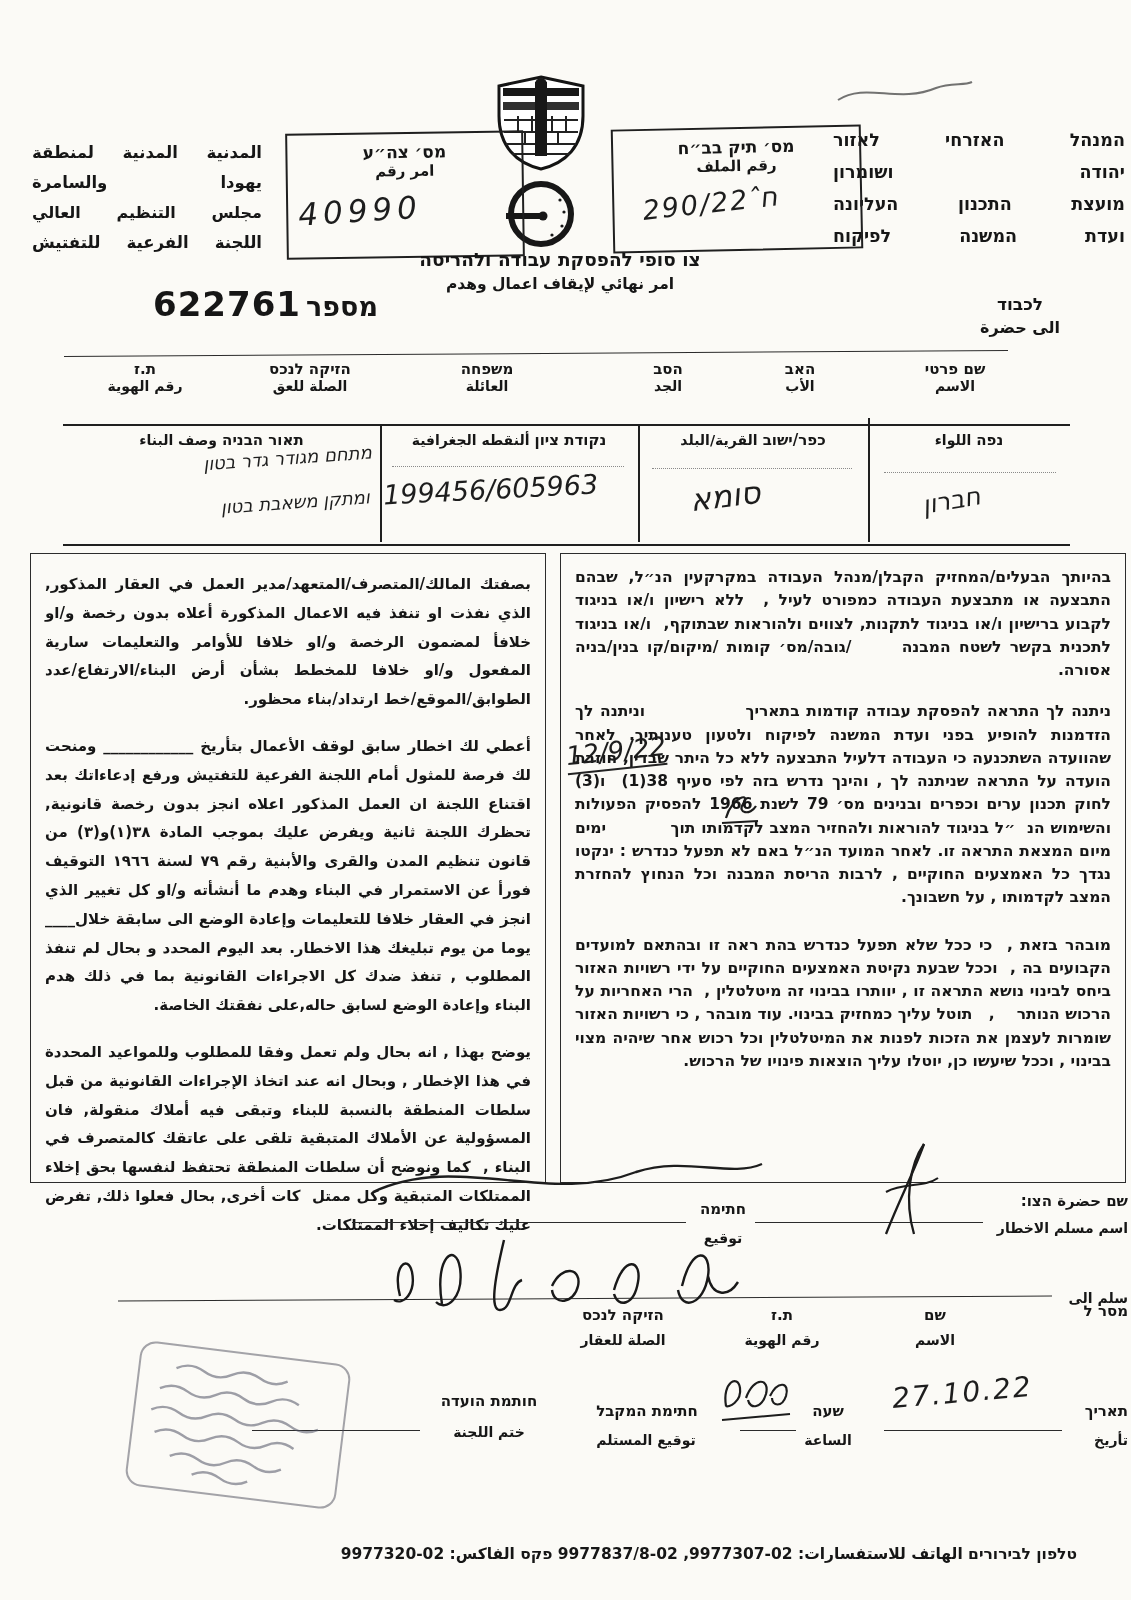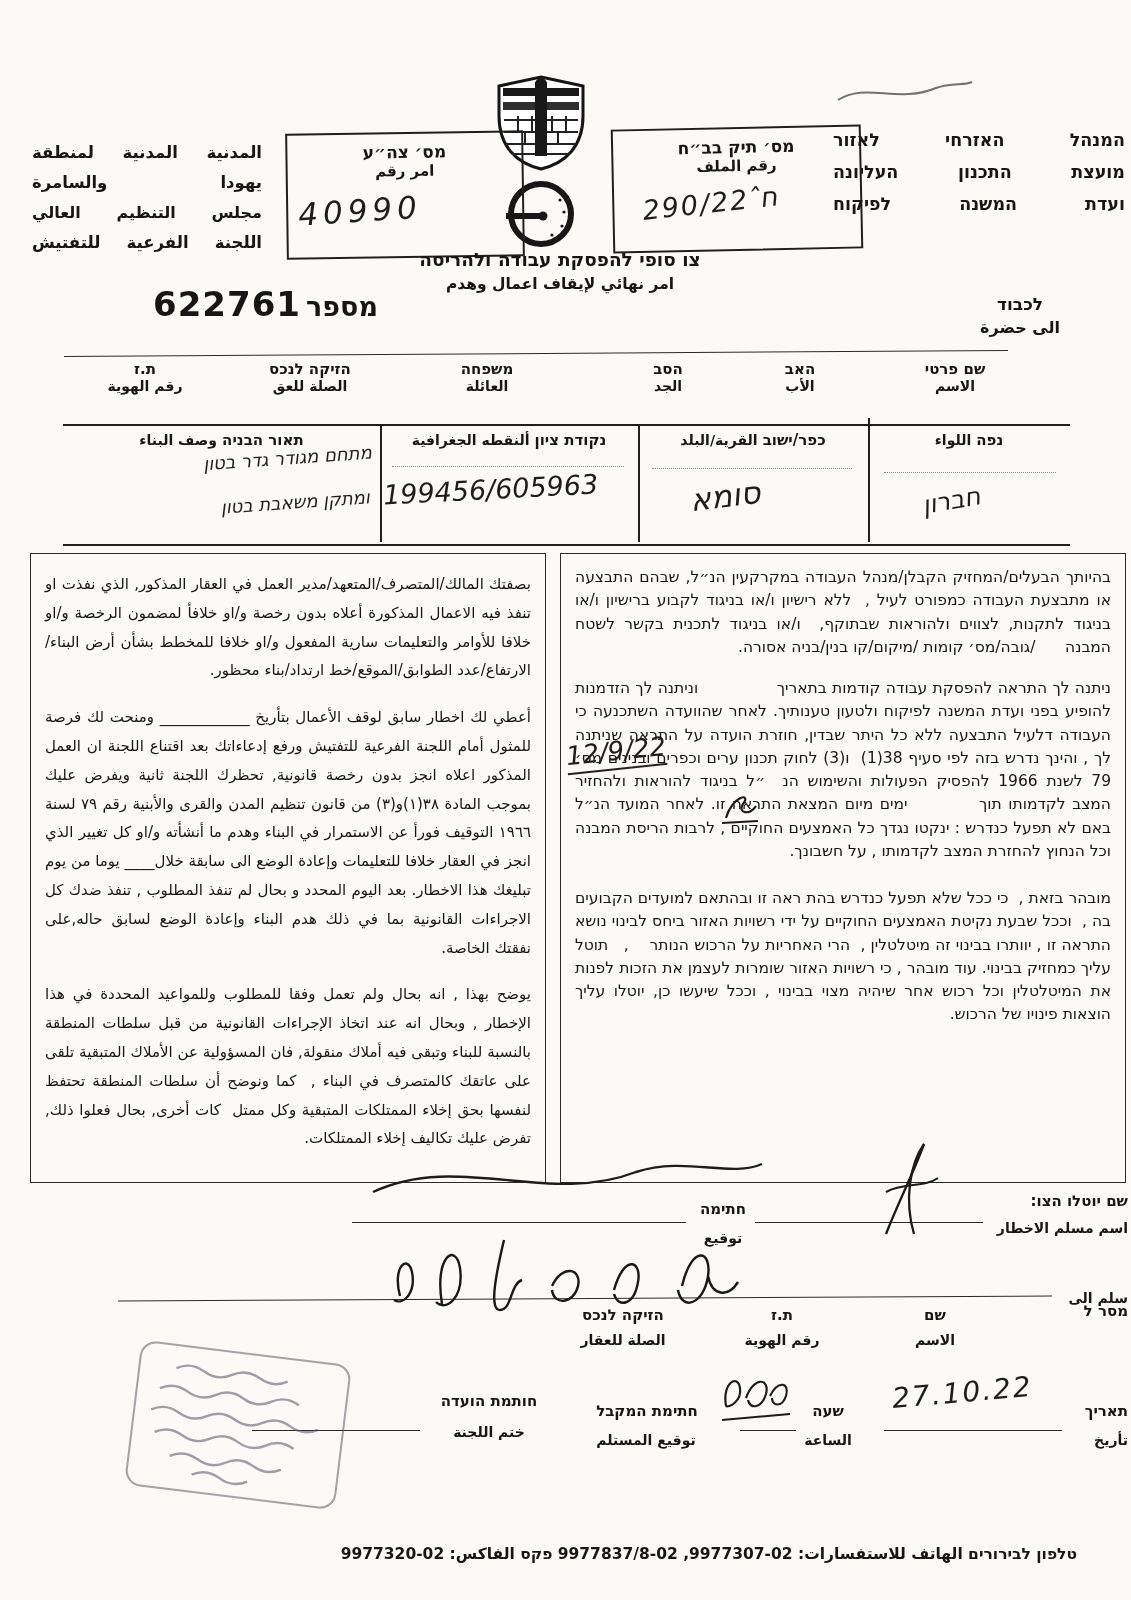--- a/index.html
+++ b/index.html
@@ -8,38 +8,39 @@
   .abs{position:absolute;}
   .rtl{direction:rtl;unicode-bidi:isolate;}
   .ctr{text-align:center;}
   .jline{text-align:justify;text-align-last:justify;}
   .b{font-weight:bold;}
   .line{border-top:1.7px solid #2b2b2b;height:0;}
   .dots{border-top:1.5px dotted #8a8a8a;height:0;}
   .fbox{border:2.2px solid #1f1f1f;background:transparent;}
   .hand{font-style:italic;color:#1d1d1d;white-space:nowrap;}
   .bodybox{border:1.8px solid #2c2c2c;box-sizing:border-box;}
-  .bodybox p{margin:0 0 18px 0;font-weight:normal;text-align:justify;white-space:pre-wrap;}
+  .bodybox p{margin:0 0 18px 0;font-weight:bold;text-align:justify;white-space:pre-wrap;}
   .he-body p{font-size:15.5px;line-height:1.5;}
   .ar-body p{font-size:15px;line-height:1.92;}
   .lblhe{font-weight:bold;font-size:15px;}
   .lblar{font-weight:bold;font-size:14px;}
   svg{display:block;}
 </style>
 </head>
 <body>
 
 <div class="page">
 
   <svg class="abs" style="left:836px;top:76px;" width="140" height="34" viewBox="0 0 140 34">
     <path d="M2 24 C30 6 62 28 100 12 C115 6 128 10 136 6" fill="none" stroke="#444" stroke-width="2" opacity="0.75"></path>
   </svg>
 
   <div class="abs rtl" style="left:833px;top:124px;width:292px;">
     <div class="b jline" style="font-size:17.5px;line-height:32px;">המנהל האזרחי לאזור</div>
+    <div class="b jline" style="font-size:17.5px;line-height:32px;">יהודה ושומרון</div>
     <div class="b jline" style="font-size:17.5px;line-height:32px;">מועצת התכנון העליונה</div>
     <div class="b jline" style="font-size:17.5px;line-height:32px;">ועדת המשנה לפיקוח</div>
   </div>
 
   <div class="abs fbox" style="left:612px;top:127px;width:246px;height:120px;transform:rotate(-1.2deg);">
     <div class="rtl ctr b" style="margin-top:8px;font-size:17px;">מס׳ תיק בב״ח</div>
     <div class="rtl ctr b" style="font-size:15px;">رقم الملف</div>
     <div class="hand abs" style="left:28px;top:58px;font-size:27px;transform:rotate(-5deg);letter-spacing:2px;">290/22 ח̂</div>
   </div>
 
@@ -158,21 +159,21 @@
     <p>מובהר בזאת ,  כי ככל שלא תפעל כנדרש בהת ראה זו ובהתאם למועדים הקבועים בה ,  וככל שבעת נקיטת האמצעים החוקיים על ידי רשויות האזור ביחס לבינוי נושא התראה זו , יוותרו בבינוי זה מיטלטלין ,  הרי האחריות על הרכוש הנותר    ,   תוטל עליך כמחזיק בבינוי. עוד מובהר , כי רשויות האזור שומרות לעצמן את הזכות לפנות את המיטלטלין וכל רכוש אחר שיהיה מצוי בבינוי , וככל שיעשו כן, יוטלו עליך הוצאות פינויו של הרכוש.</p>
   </div>
 
   <div class="hand abs" style="left:566px;top:736px;font-size:26px;transform:rotate(-6deg);border-bottom:2px solid #222;padding-bottom:2px;">12/9/22</div>
 
   <svg class="abs" style="left:716px;top:788px;" width="46" height="40" viewBox="0 0 46 40">
     <path d="M10 30 C16 8 36 4 27 16 C21 25 34 28 40 18" fill="none" stroke="#1c1c1c" stroke-width="2.2"></path>
     <path d="M6 35 L42 33" stroke="#1c1c1c" stroke-width="2"></path>
   </svg>
 
-  <div class="abs rtl b" style="left:985px;top:1192px;width:143px;font-size:15px;">שם יוטלו הצו:</div>
+  <div class="abs rtl b" style="left:985px;top:1192px;width:143px;font-size:15px;">שם حضرة הצו:</div>
   <div class="abs rtl b" style="left:985px;top:1220px;width:143px;font-size:14px;">اسم مسلم الاخطار</div>
   <div class="abs line" style="left:755px;top:1222px;width:228px;"></div>
 
   <svg class="abs" style="left:868px;top:1140px;" width="86" height="100" viewBox="0 0 86 100">
     <path d="M46 94 C36 60 42 24 56 4" fill="none" stroke="#1b1b1b" stroke-width="2.3"></path>
     <path d="M56 4 C46 32 32 58 18 94" fill="none" stroke="#1b1b1b" stroke-width="2.3"></path>
     <path d="M18 52 C36 42 56 48 70 38" fill="none" stroke="#1b1b1b" stroke-width="2.1"></path>
   </svg>
 
   <div class="abs rtl ctr b" style="left:688px;top:1200px;width:70px;font-size:15px;">חתימה</div>

